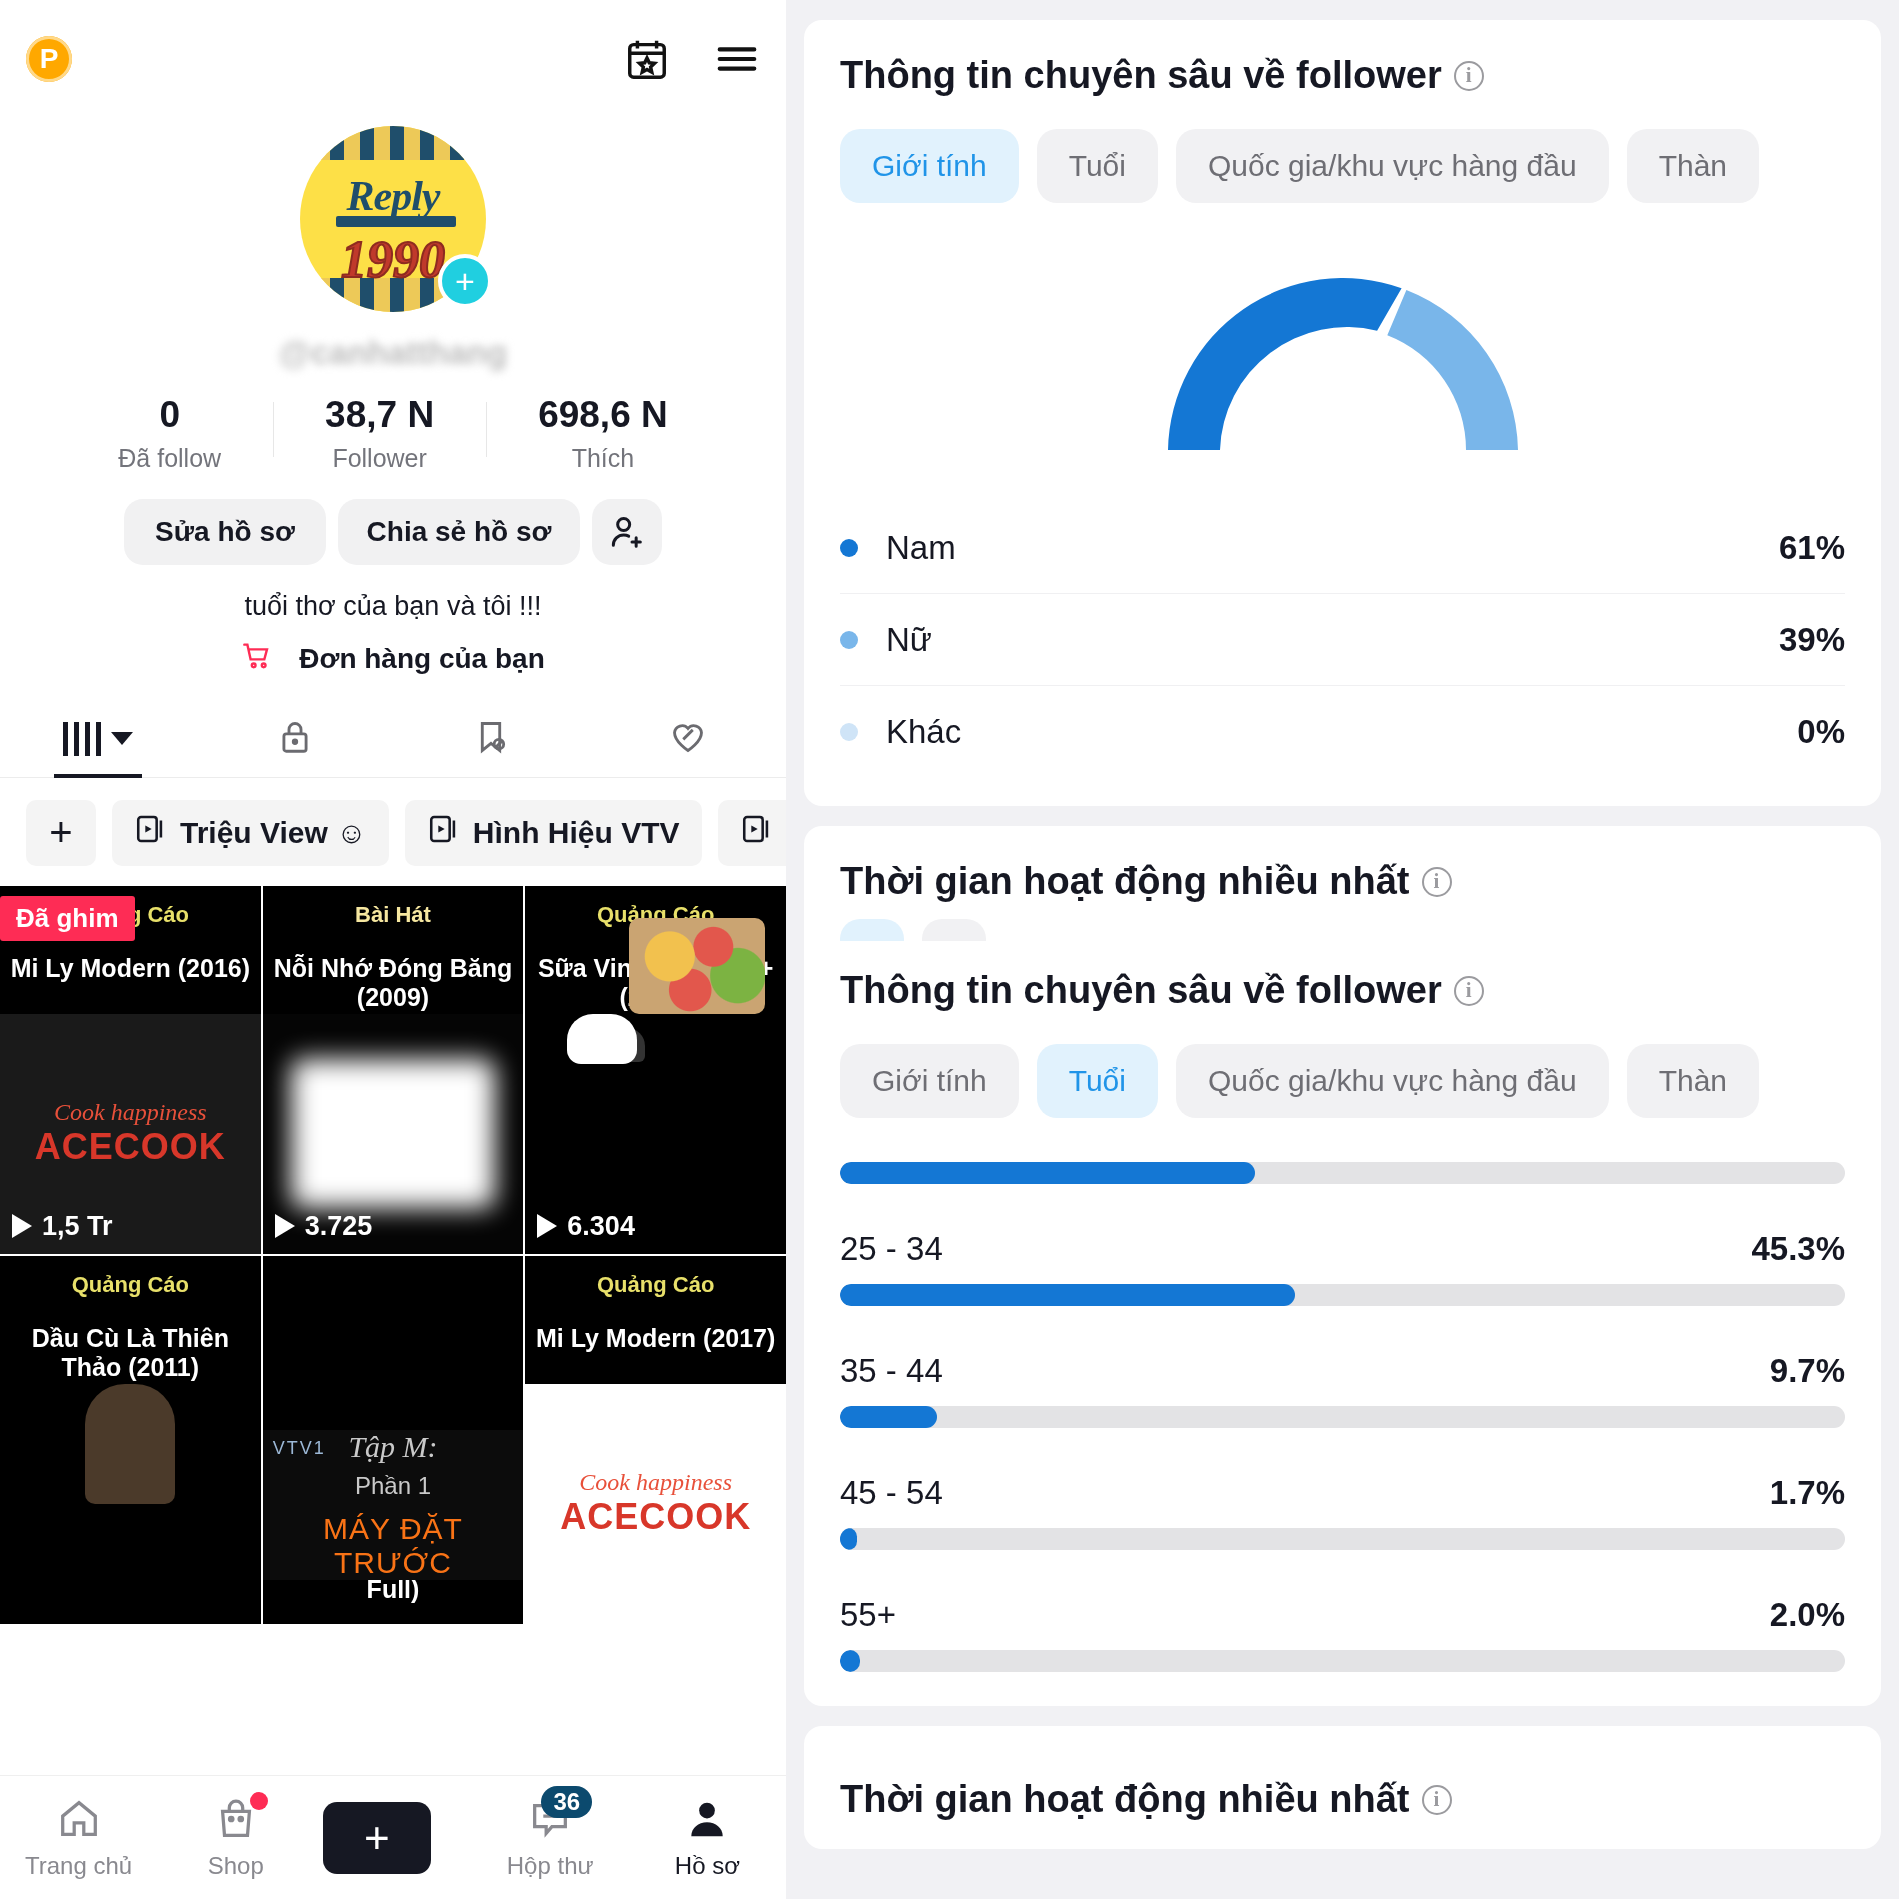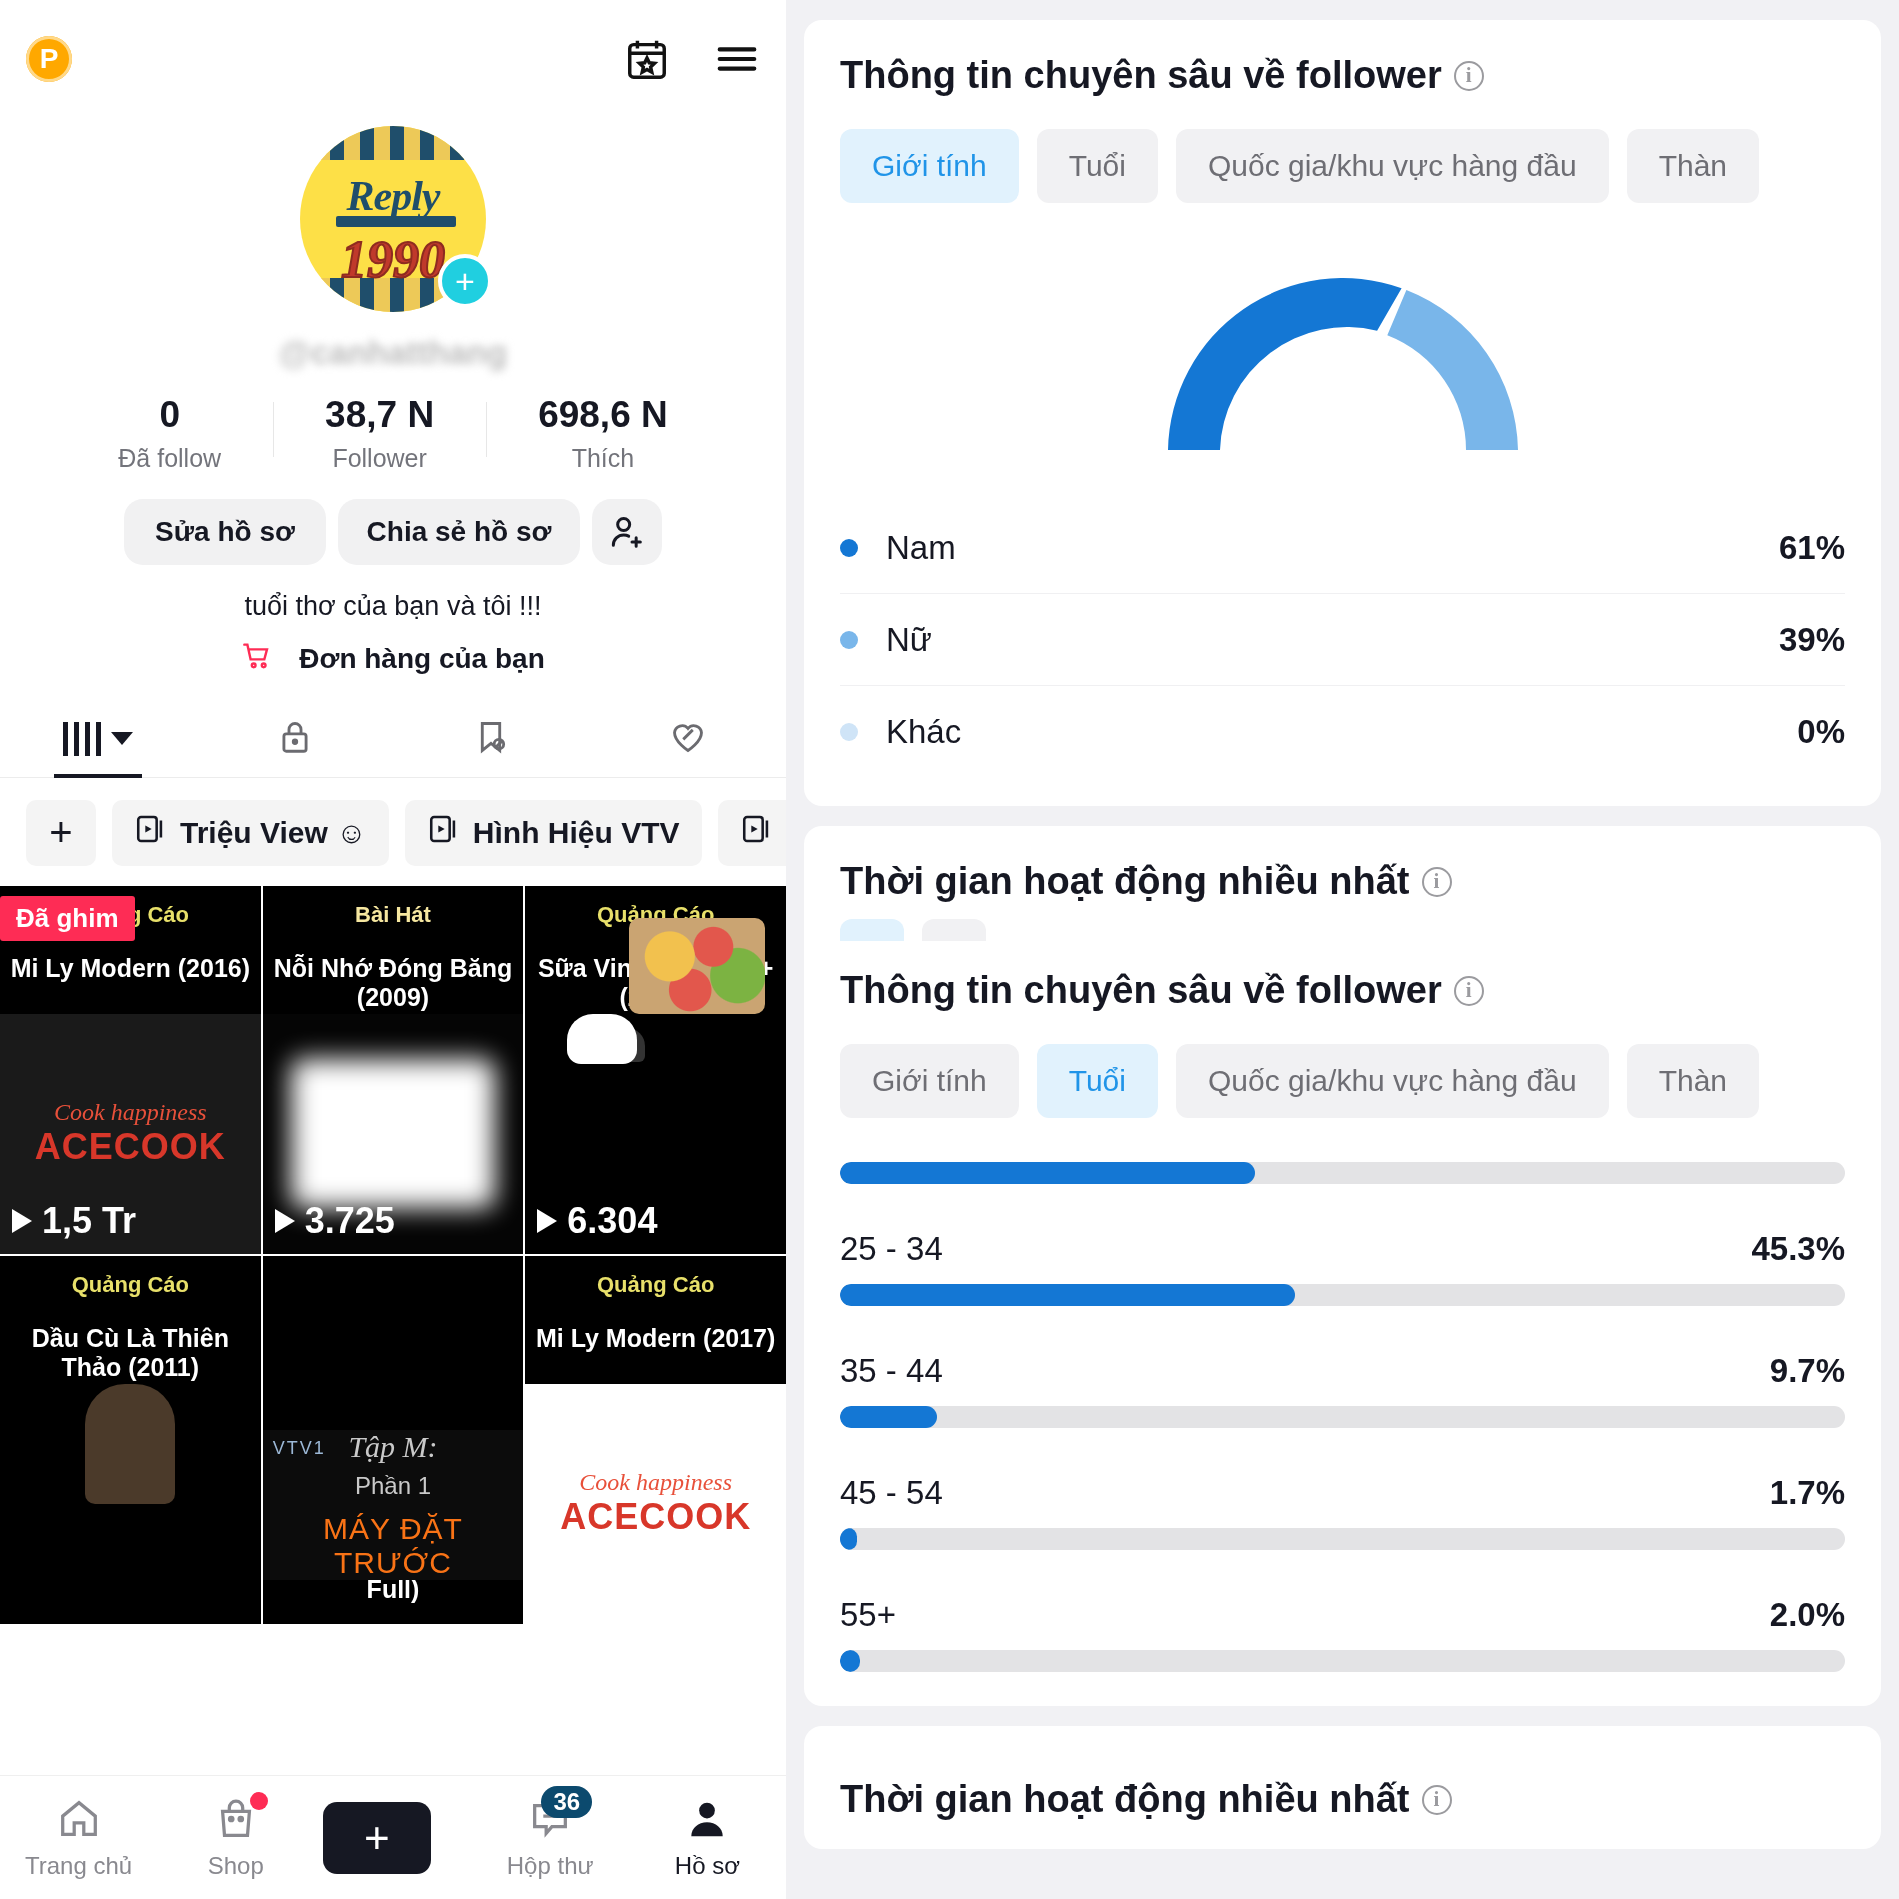--- a/index.html
+++ b/index.html
@@ -126,21 +126,21 @@
   .v-top { padding: 16px 10px 0; text-align: center; }
   .v-kicker { font-size: 22px; color: #e8e06a; font-weight: bold; }
   .v-kicker.white { color: #f6e7a0; }
   .v-title { font-size: 25px; color: #fff; margin-top: 26px; font-weight: 600; }
   .pin-badge {
     position: absolute; top: 10px; left: 0; background: #fe2c55; color: #fff;
     font-size: 26px; font-weight: bold; padding: 7px 16px; border-radius: 3px;
   }
   .v-views {
     position: absolute; left: 12px; bottom: 12px; display: flex; align-items: center;
-    gap: 10px; color: #fff; font-size: 36px; font-weight: bold;
+    gap: 10px; color: #fff; font-size: 27px; font-weight: bold;
   }
   .play-tri {
     width: 0; height: 0; border-left: 20px solid #fff;
     border-top: 12px solid transparent; border-bottom: 12px solid transparent;
   }
   .v-art { position: absolute; left: 0; right: 0; bottom: 0; top: 128px; }
   .art-acecook { background: #1a1a1a; display: flex; align-items: center; justify-content: center; }
   .acecook-logo { text-align: center; }
   .acecook-top { font-family: "Liberation Serif", serif; font-style: italic; color: #e8503a; font-size: 24px; }
   .acecook-main { color: #d8372a; font-weight: bold; font-size: 36px; letter-spacing: 1px; }
@@ -198,21 +198,21 @@
     font-size: 38px; font-weight: bold; color: #161823;
     display: flex; align-items: center; gap: 12px;
   }
   .info-i {
     width: 30px; height: 30px; border-radius: 50%; border: 2px solid #9b9b9f;
     color: #9b9b9f; font-size: 21px; font-weight: bold; font-family: "Liberation Serif", serif;
     display: inline-flex; align-items: center; justify-content: center; flex: 0 0 30px;
   }
   .segs { display: flex; gap: 18px; margin-top: 32px; }
   .seg {
-    background: #f1f1f3; border-radius: 12px; height: 74px; padding: 0 32px;
+    background: #f1f1f3; border-radius: 20px; height: 74px; padding: 0 32px;
     display: flex; align-items: center; font-size: 30px; color: #6e6e74;
     white-space: nowrap; flex: 0 0 auto;
   }
   .seg.active { background: #e1f2fd; color: #2094e8; }
 
   .gauge-wrap { display: flex; justify-content: center; margin-top: 42px; }
   .gauge { position: relative; width: 410px; height: 205px; overflow: hidden; }
   .gauge svg { display: block; }
 
   .legend { margin-top: 52px; }

